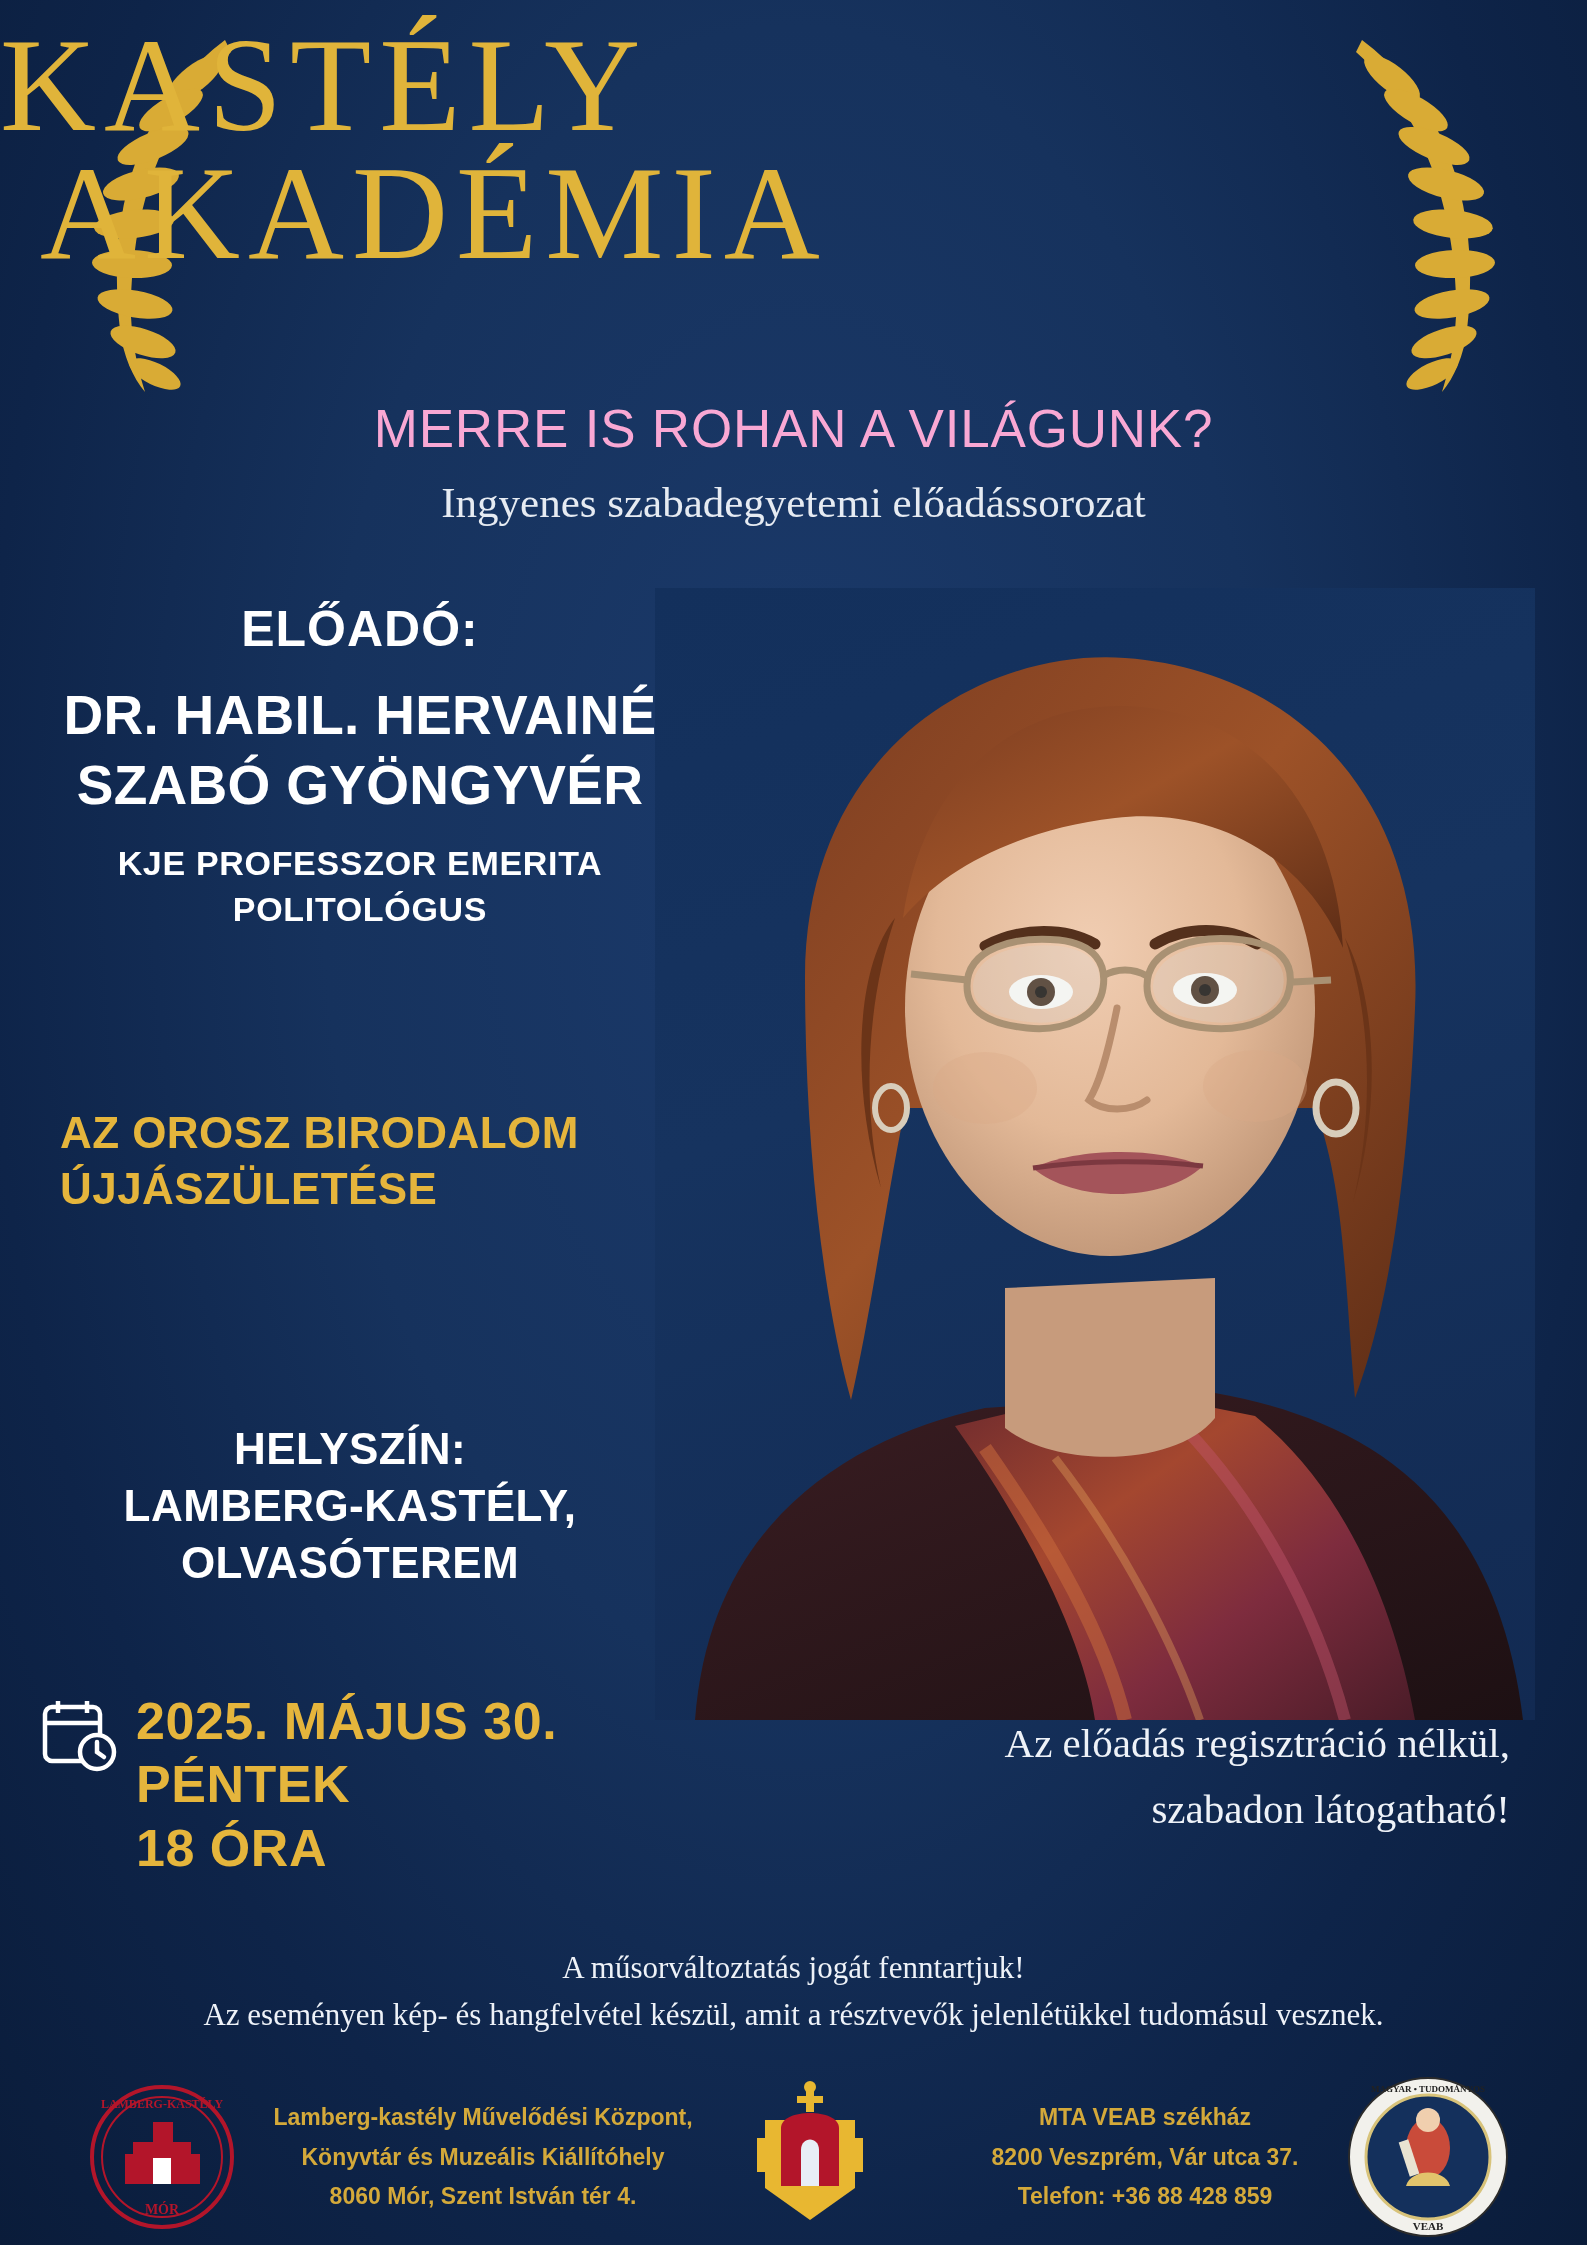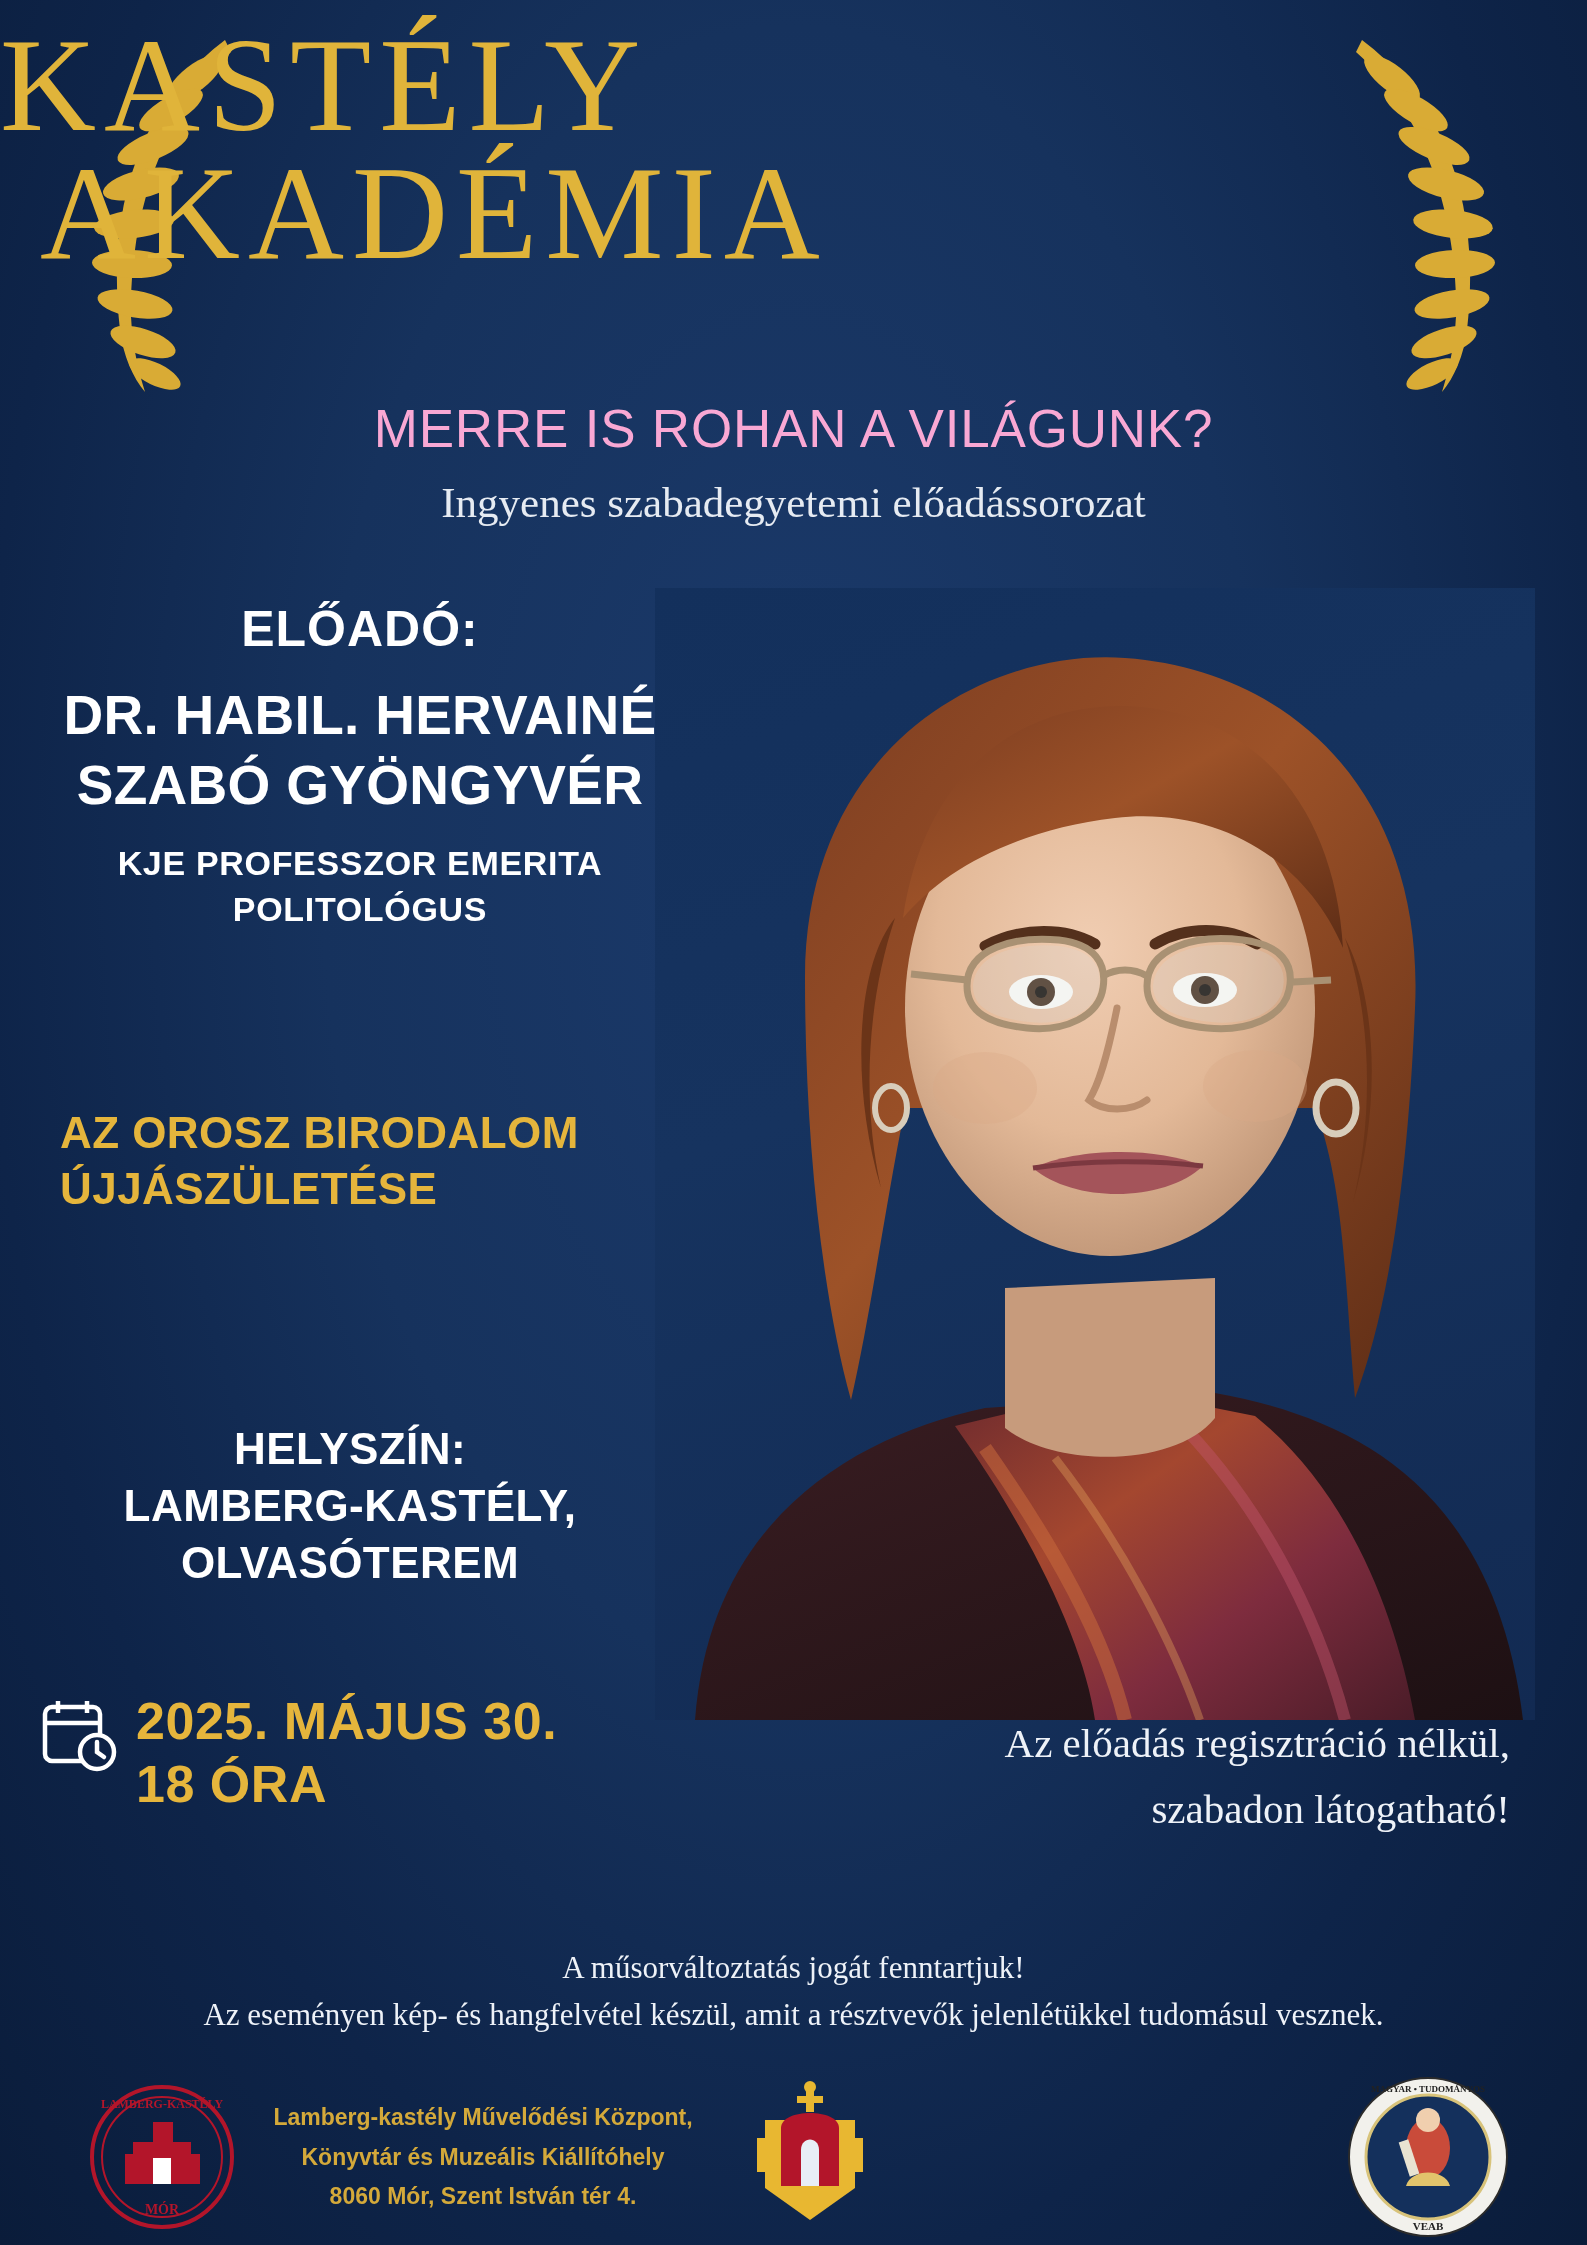--- a/index.html
+++ b/index.html
@@ -398,20 +398,21 @@
         <path d="M5 27 H60"></path>
         <path d="M18 5 V17"></path>
         <path d="M47 5 V17"></path>
         <circle cx="57" cy="56" r="17" fill="#0d2246"></circle>
         <path d="M57 46 V56 L64 61" stroke-linecap="round"></path>
       </g>
     </svg>
   </div>
   <div class="date-text">
     <div>2025. MÁJUS 30.</div>
+    <div>PÉNTEK</div>
     <div>18 ÓRA</div>
   </div>
 </div>
 
 <div class="free-note">
   <div>Az előadás regisztráció nélkül,</div>
   <div>szabadon látogatható!</div>
 </div>
 
 <div class="disclaimer">
@@ -450,20 +451,25 @@
         <path d="M22 58 H128 V92 H22 Z" fill="#e8b731"></path>
         <path d="M46 48 C46 28, 104 28, 104 48 V106 H46 Z" fill="#b3152a"></path>
         <path d="M66 70 C66 56, 84 56, 84 70 V106 H66 Z" fill="#e8eef6"></path>
         <rect x="71" y="10" width="8" height="22" fill="#e8b731"></rect>
         <rect x="62" y="16" width="26" height="7" fill="#e8b731"></rect>
         <circle cx="75" cy="7" r="6" fill="#e8b731"></circle>
       </g>
     </svg>
   </div>
 
+  <div class="footer-text-2">
+    <div>MTA VEAB székház</div>
+    <div>8200 Veszprém, Vár utca 37.</div>
+    <div>Telefon: +36 88 428 859</div>
+  </div>
 
   <div class="logo-veab">
     <svg width="162" height="162" viewBox="0 0 162 162">
       <circle cx="81" cy="81" r="79" fill="#f2f1ec" stroke="#2b2b2b" stroke-width="2"></circle>
       <circle cx="81" cy="81" r="62" fill="#14305c"></circle>
       <circle cx="81" cy="81" r="62" fill="none" stroke="#d8c37a" stroke-width="3"></circle>
       <g>
         <ellipse cx="81" cy="72" rx="22" ry="30" fill="#c94b3a"></ellipse>
         <circle cx="81" cy="44" r="12" fill="#f0cfae"></circle>
         <path d="M59 110 C64 92, 98 92, 103 110 Z" fill="#e2c46c"></path>

